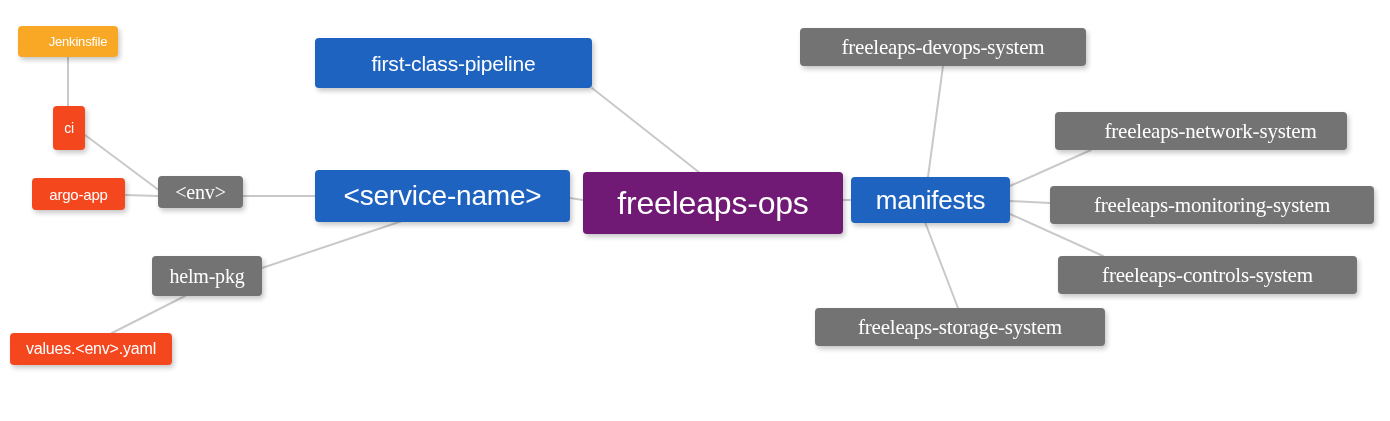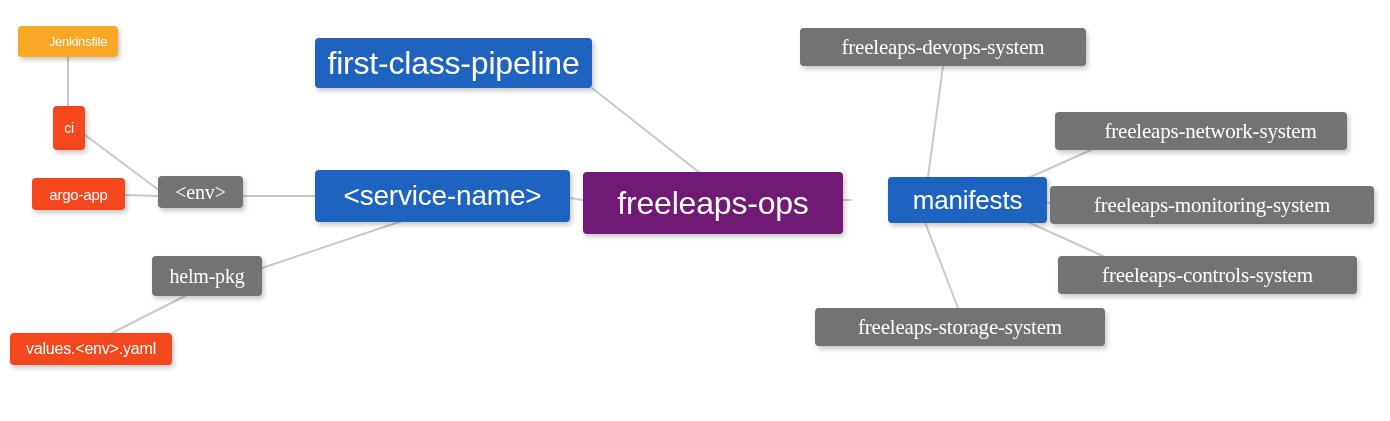--- a/index.html
+++ b/index.html
@@ -118,33 +118,33 @@
   </div>
 
   <div class="mm-node node-green" style="left:152px; top:256px; width:110px; height:40px; font-size:20px;">
     <span>helm-pkg</span>
   </div>
 
   <div class="mm-node node-red" style="left:10px; top:333px; width:162px; height:32px; font-size:16px;">
     <span>values.&lt;env&gt;.yaml</span>
   </div>
 
-  <div class="mm-node node-blue" style="left:315px; top:38px; width:277px; height:50px; font-size:32px;">
+  <div class="mm-node node-blue" style="left:315px; top:38px; width:277px; height:50px; font-size:21px;">
     <span>first-class-pipeline</span>
   </div>
 
   <div class="mm-node node-blue" style="left:315px; top:170px; width:255px; height:52px; font-size:28px;">
     <span>&lt;service-name&gt;</span>
   </div>
 
   <div class="mm-node node-root" style="left:583px; top:172px; width:260px; height:62px; font-size:32px;">
     <span>freeleaps-ops</span>
   </div>
 
-  <div class="mm-node node-blue" style="left:851px; top:177px; width:159px; height:46px; font-size:26px;margin-left:37px;">
+  <div class="mm-node node-blue" style="left:851px; top:177px; width:159px; height:46px; font-size:26px;">
     <span>manifests</span>
   </div>
 
   <div class="mm-node node-green" style="left:800px; top:28px; width:286px; height:38px; font-size:21px;">
     <span>freeleaps-devops-system</span>
   </div>
 
   <div class="mm-node node-green" style="left:1055px; top:112px; width:292px; height:38px; font-size:21px;padding-left:19px;">
     <span>freeleaps-network-system</span>
   </div>

